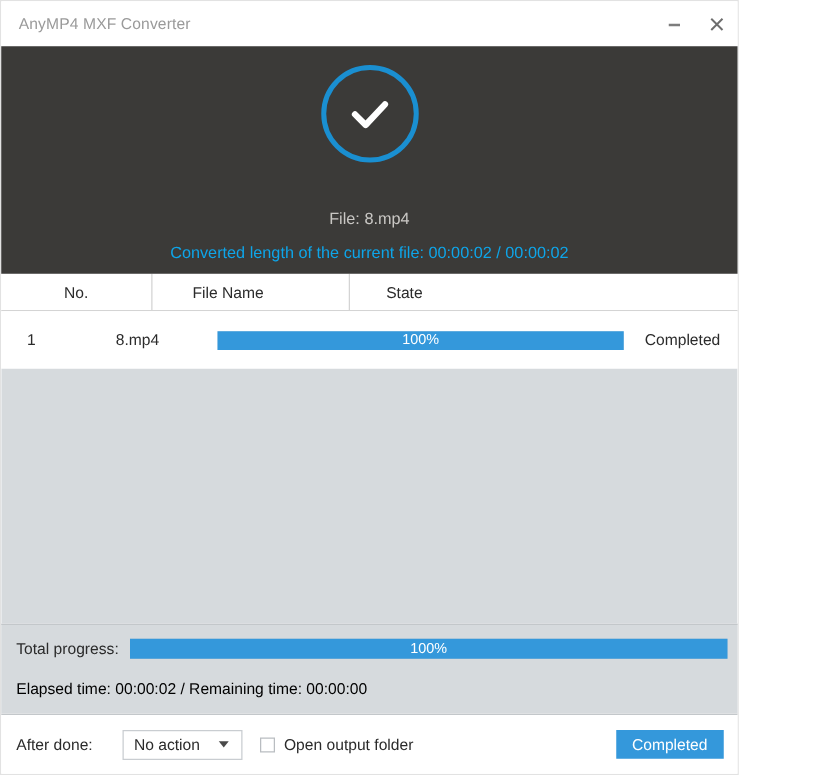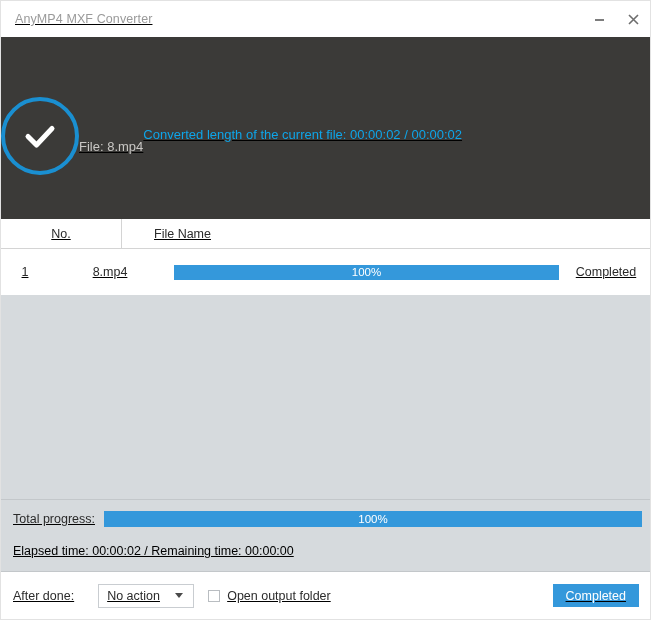--- a/index.html
+++ b/index.html
@@ -8,28 +8,27 @@
   }
   body {
     width: 651px;
     height: 620px;
     background: #ffffff;
     font-family: "Liberation Sans", sans-serif;
     overflow: hidden;
   }
   .app-window {
     position: relative;
-    width: 651px;
+    width: 591px;
     height: 620px;
     background: #ffffff;
     box-sizing: border-box;
     border: 1px solid #e2e2e2;
     display: flex;
     flex-direction: column;
-    text-decoration: underline;
   }
 
   
   .titlebar {
     height: 36px;
     min-height: 36px;
     background: #ffffff;
     display: flex;
     align-items: center;
     padding: 0 0 0 14px;
@@ -56,21 +55,21 @@
     cursor: default;
   }
   .win-btn svg { display: block; }
 
   
   .hero {
     background: #3b3a38;
     height: 182px;
     min-height: 182px;
     display: flex;
-    flex-direction: row;
+    flex-direction: column;
     align-items: center;
     position: relative;
   }
   .check-circle {
     margin-top: 15px;
     width: 78px;
     height: 78px;
     border-radius: 50%;
     border: 4px solid #1a8fd1;
     display: flex;
@@ -303,20 +302,21 @@
         <path d="M11 23.5 L19.5 32 L35 15.5" stroke="#ffffff" stroke-width="5" fill="none" stroke-linecap="round" stroke-linejoin="round"></path>
       </svg>
     </div>
     <div class="hero-file">File: 8.mp4</div>
     <div class="hero-length">Converted length of the current file: 00:00:02 / 00:00:02</div>
   </div>
 
   <div class="table-header">
     <div class="th col-no">No.</div>
     <div class="th col-name">File Name</div>
+    <div class="th col-state">State</div>
   </div>
 
   <div class="file-list">
     <div class="file-row">
       <div class="cell col-no">1</div>
       <div class="cell col-name">8.mp4</div>
       <div class="cell col-prog">
         <div class="row-progress">
           <div class="fill" style="width: 100%;"></div>
           <div class="pct">100%</div>

